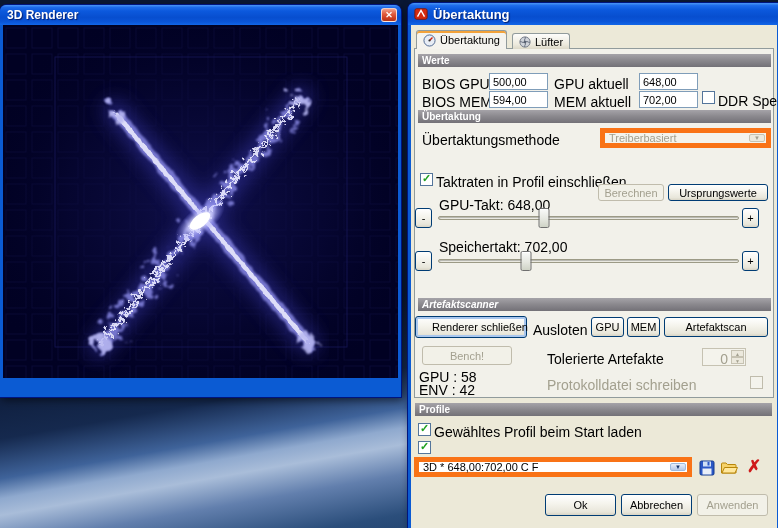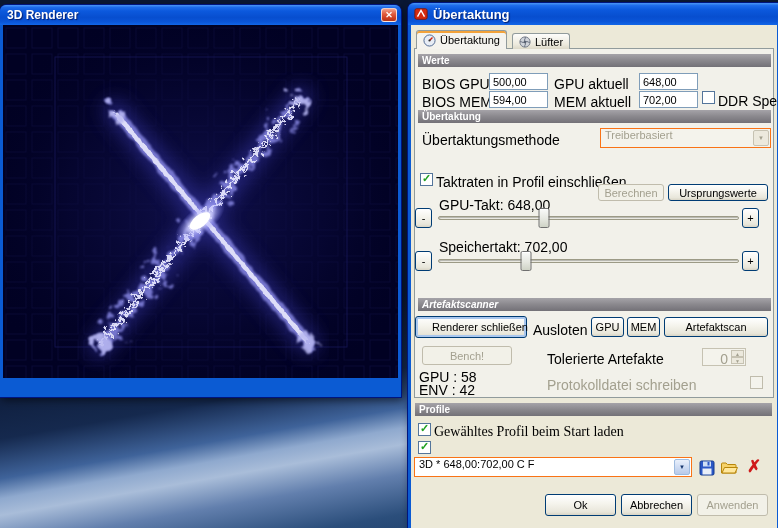--- a/index.html
+++ b/index.html
@@ -16,21 +16,21 @@
 .btn-red{background:linear-gradient(180deg,#f0a08b 0%,#e25e41 40%,#ca3a1e 80%,#b03418 100%);}
 .btn-blue{background:linear-gradient(180deg,#88b1f2 0%,#3d72dd 45%,#2a5ac4 100%);}
 .hdr{position:absolute;height:13px;color:#fff;font-weight:bold;font-size:10px;line-height:13px;padding-left:4px;
  background:linear-gradient(180deg,#a5a3a8 0%,#8a888d 50%,#737177 100%);}
 .btn{position:absolute;border:1px solid #003C74;border-radius:3px;color:#000;font-size:11px;
  background:linear-gradient(180deg,#ffffff 0%,#f5f4ed 42%,#e8e6da 85%,#d8d4c5 100%);
  display:flex;align-items:center;justify-content:center;cursor:default;white-space:nowrap;}
 .btn.dis{border-color:#c0bcac;background:#f2f1e8;color:#a3a08f;}
 .btn.foc{box-shadow:inset 0 0 0 2px #a9c7ee;padding-left:18px;}
 .edit{position:absolute;background:#fff;border:1px solid #7F9DB9;font:11px "Liberation Sans",sans-serif;padding:0 3px;color:#000;}
-.combo{position:absolute;background:#fff;border:1px solid #f97316;font-size:11px;color:#000;display:flex;align-items:flex-start;padding:0 18px 0 4px;}
+.combo{position:absolute;background:#fff;border:5px solid #f97316;font-size:11px;color:#000;display:flex;align-items:center;padding:0 18px 0 4px;}
 .combo .cbtn{position:absolute;right:1px;top:1px;bottom:1px;width:16px;border-radius:2px;border:1px solid #9ebbdf;
  background:linear-gradient(180deg,#eaf0fb 0%,#cfdcf3 50%,#b7cae9 100%);color:#16366e;font-size:6px;display:flex;align-items:center;justify-content:center;}
 .combo.dis{background:#f4f3ec;color:#a3a08f;}
 .combo.dis .cbtn{background:#ece9dd;border-color:#c6c2b2;color:#a3a08f;}
 .cb{position:absolute;width:13px;height:13px;background:#fff;border:1px solid #54759b;display:flex;align-items:center;justify-content:center;font-size:11px;font-weight:bold;color:#21A121;}
 .cb.dis{border-color:#c0bcac;background:#f4f3ec;}
 .lbl{position:absolute;font-size:14px;color:#000;white-space:nowrap;}
 .lbl.dis{color:#a3a08f;}
 .track{position:absolute;height:4px;background:#efeee6;border:1px solid #9c9a86;border-radius:2px;box-shadow:inset 1px 1px 1px rgba(0,0,0,.25);}
 .thumb{position:absolute;top:-9px;width:11px;height:20px;transform:translateX(-50%);
@@ -212,21 +212,21 @@
       </div>
       <span class="lbl" style="left:8px;top:344px;">GPU : 58</span>
       <span class="lbl" style="left:8px;top:357px;">ENV : 42</span>
       <span class="lbl dis" style="left:136px;top:352px;">Protokolldatei schreiben</span>
       <div class="cb dis" style="left:339px;top:351px;"></div>
 
       <div class="hdr" style="left:4px;top:378px;width:357px;">Profile</div>
       <div class="cb" style="left:7px;top:398px;">
         <span style="margin-top:-2px;">✓</span>
       </div>
-      <span class="lbl" style="left:23px;top:399px;font-family:Liberation Serif, serif;">Gewähltes Profil beim Start laden</span>
+      <span class="lbl" style="left:23px;top:399px;">Gewähltes Profil beim Start laden</span>
       <div class="cb" style="left:7px;top:416px;">
         <span style="margin-top:-2px;">✓</span>
       </div>
       <div class="combo" style="left:3px;top:432px;width:278px;height:20px;">
         <span>3D * 648,00:702,00 C F</span>
         <span class="cbtn">▼</span>
       </div>
       <div class="abs" style="left:287px;top:434px;width:18px;height:18px;">
         <svg width="18" height="18" viewBox="0 0 18 18">
           <rect x="2" y="2" width="14" height="14" rx="1.5" fill="#2a57c6" stroke="#123a8c"></rect>

